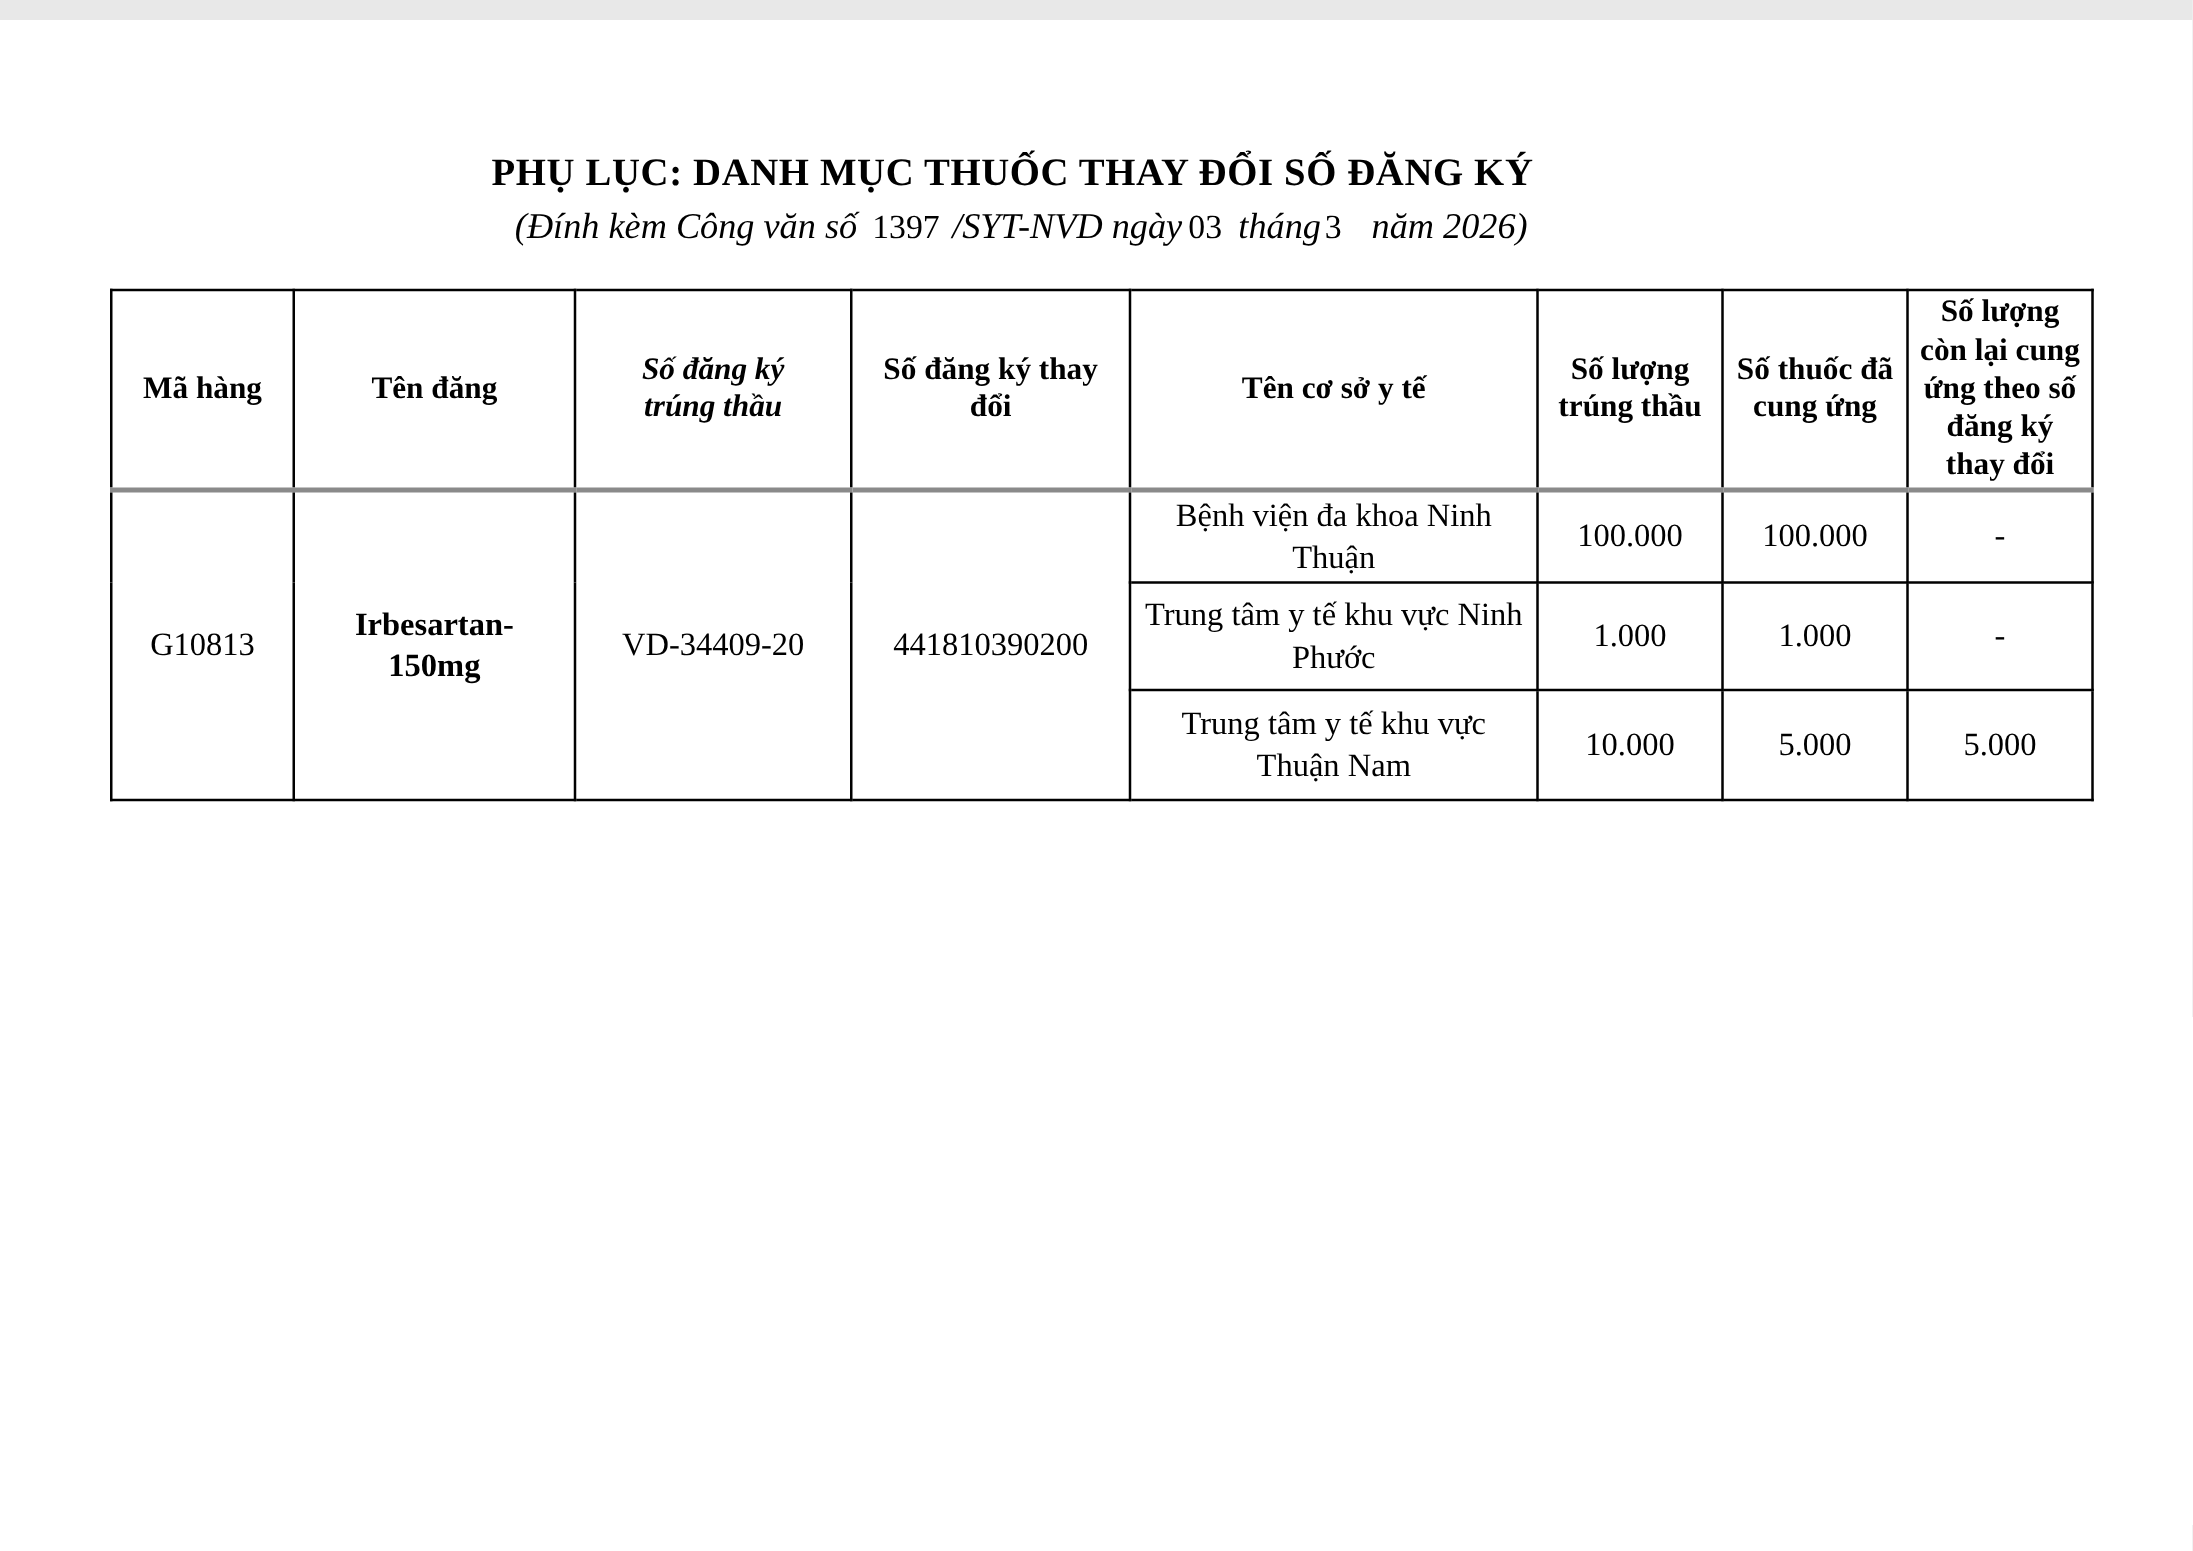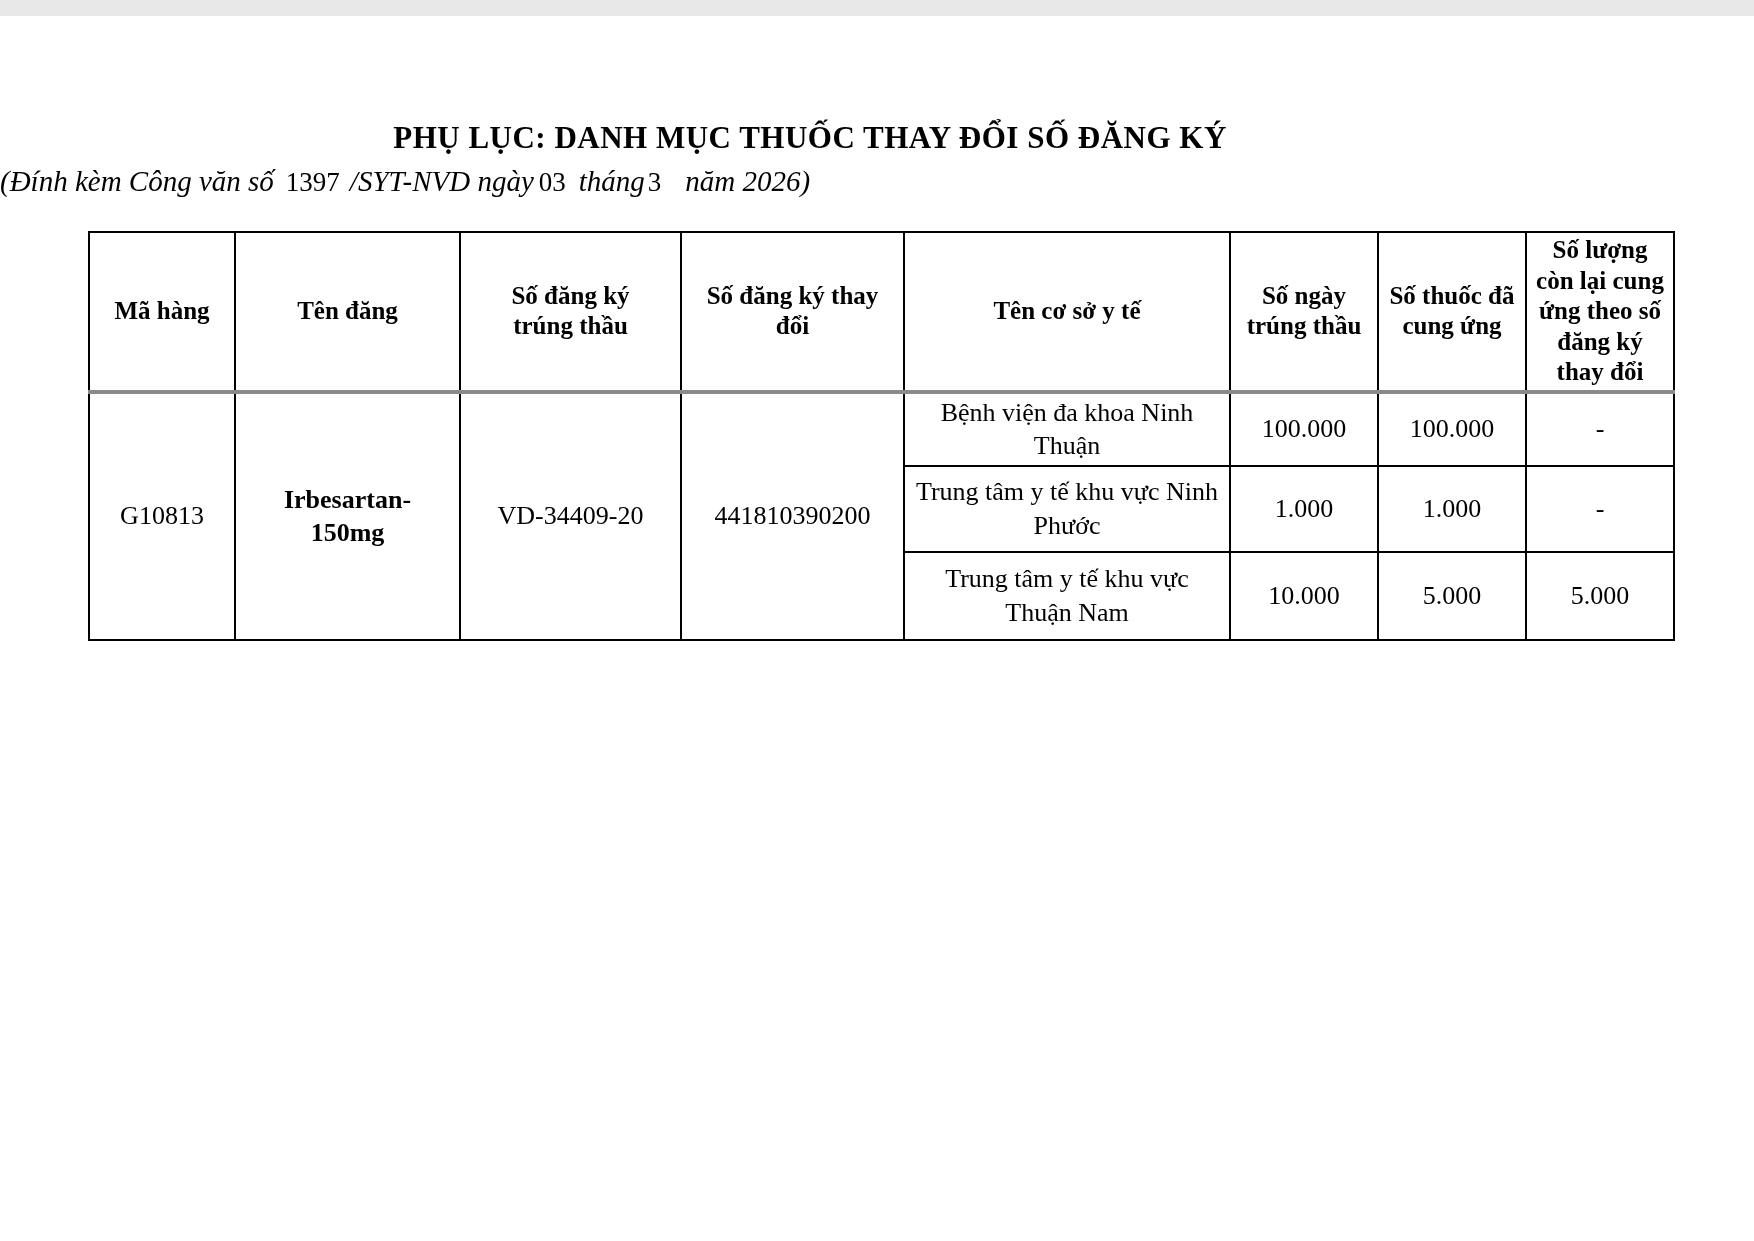--- a/index.html
+++ b/index.html
@@ -14,20 +14,21 @@
     overflow:hidden;
   }
   .doc-title {
     position:absolute; top:104px; left:0; width:1620px;
     text-align:center;
     font-weight:bold; font-size:31px; letter-spacing:0.5px;
     white-space:nowrap;
   }
   .doc-subtitle {
     position:absolute; top:149px; left:0; width:1634px;
+    text-align:center;
     font-size:29px; font-style:italic;
     white-space:nowrap;
   }
   .doc-subtitle .seg { font-style:italic; }
   .doc-subtitle .fill {
     font-style:normal; font-size:27px;
   }
   .doc-subtitle .seg-prefix { margin-right:12px; }
   .doc-subtitle .fill-doc  { margin-right:10px; }
   .doc-subtitle .seg-mid1  { margin-right:5px; }
@@ -51,21 +52,21 @@
     border-bottom:4px solid #8a8a8a;
   }
   .main thead tr { height:152px; }
   .main td {
     font-size:26px; line-height:1.3;
     padding:2px 6px;
   }
   tr.row-1 { height:74px; }
   tr.row-2 { height:86px; }
   tr.row-3 { height:88px; }
-  .narrow-hdr   { max-width:150px; margin:0 auto; }
+  .narrow-hdr   { max-width:150px; margin:0 auto;font-style:italic; }
   .narrow-hdr-2 { max-width:196px; margin:0 auto; }
   .drug-name    { font-weight:bold; max-width:165px; margin:0 auto; }
 </style>
 </head>
 <body>
 
 <div class="page">
 
   <div class="doc-title">PHỤ LỤC: DANH MỤC THUỐC THAY ĐỔI SỐ ĐĂNG KÝ</div>
 
@@ -95,21 +96,21 @@
         <th>
           <div class="narrow-hdr">Số đăng ký trúng thầu</div>
         </th>
         <th>
           <div class="narrow-hdr-2">Số đăng ký thay đổi</div>
         </th>
         <th>
           <div>Tên cơ sở y tế</div>
         </th>
         <th>
-          <div>Số ngày trúng thầu</div>
+          <div>Số lượng trúng thầu</div>
         </th>
         <th>
           <div>Số thuốc đã cung ứng</div>
         </th>
         <th>
           <div>Số lượng còn lại cung ứng theo số đăng ký thay đổi</div>
         </th>
       </tr>
     </thead>
     <tbody>

